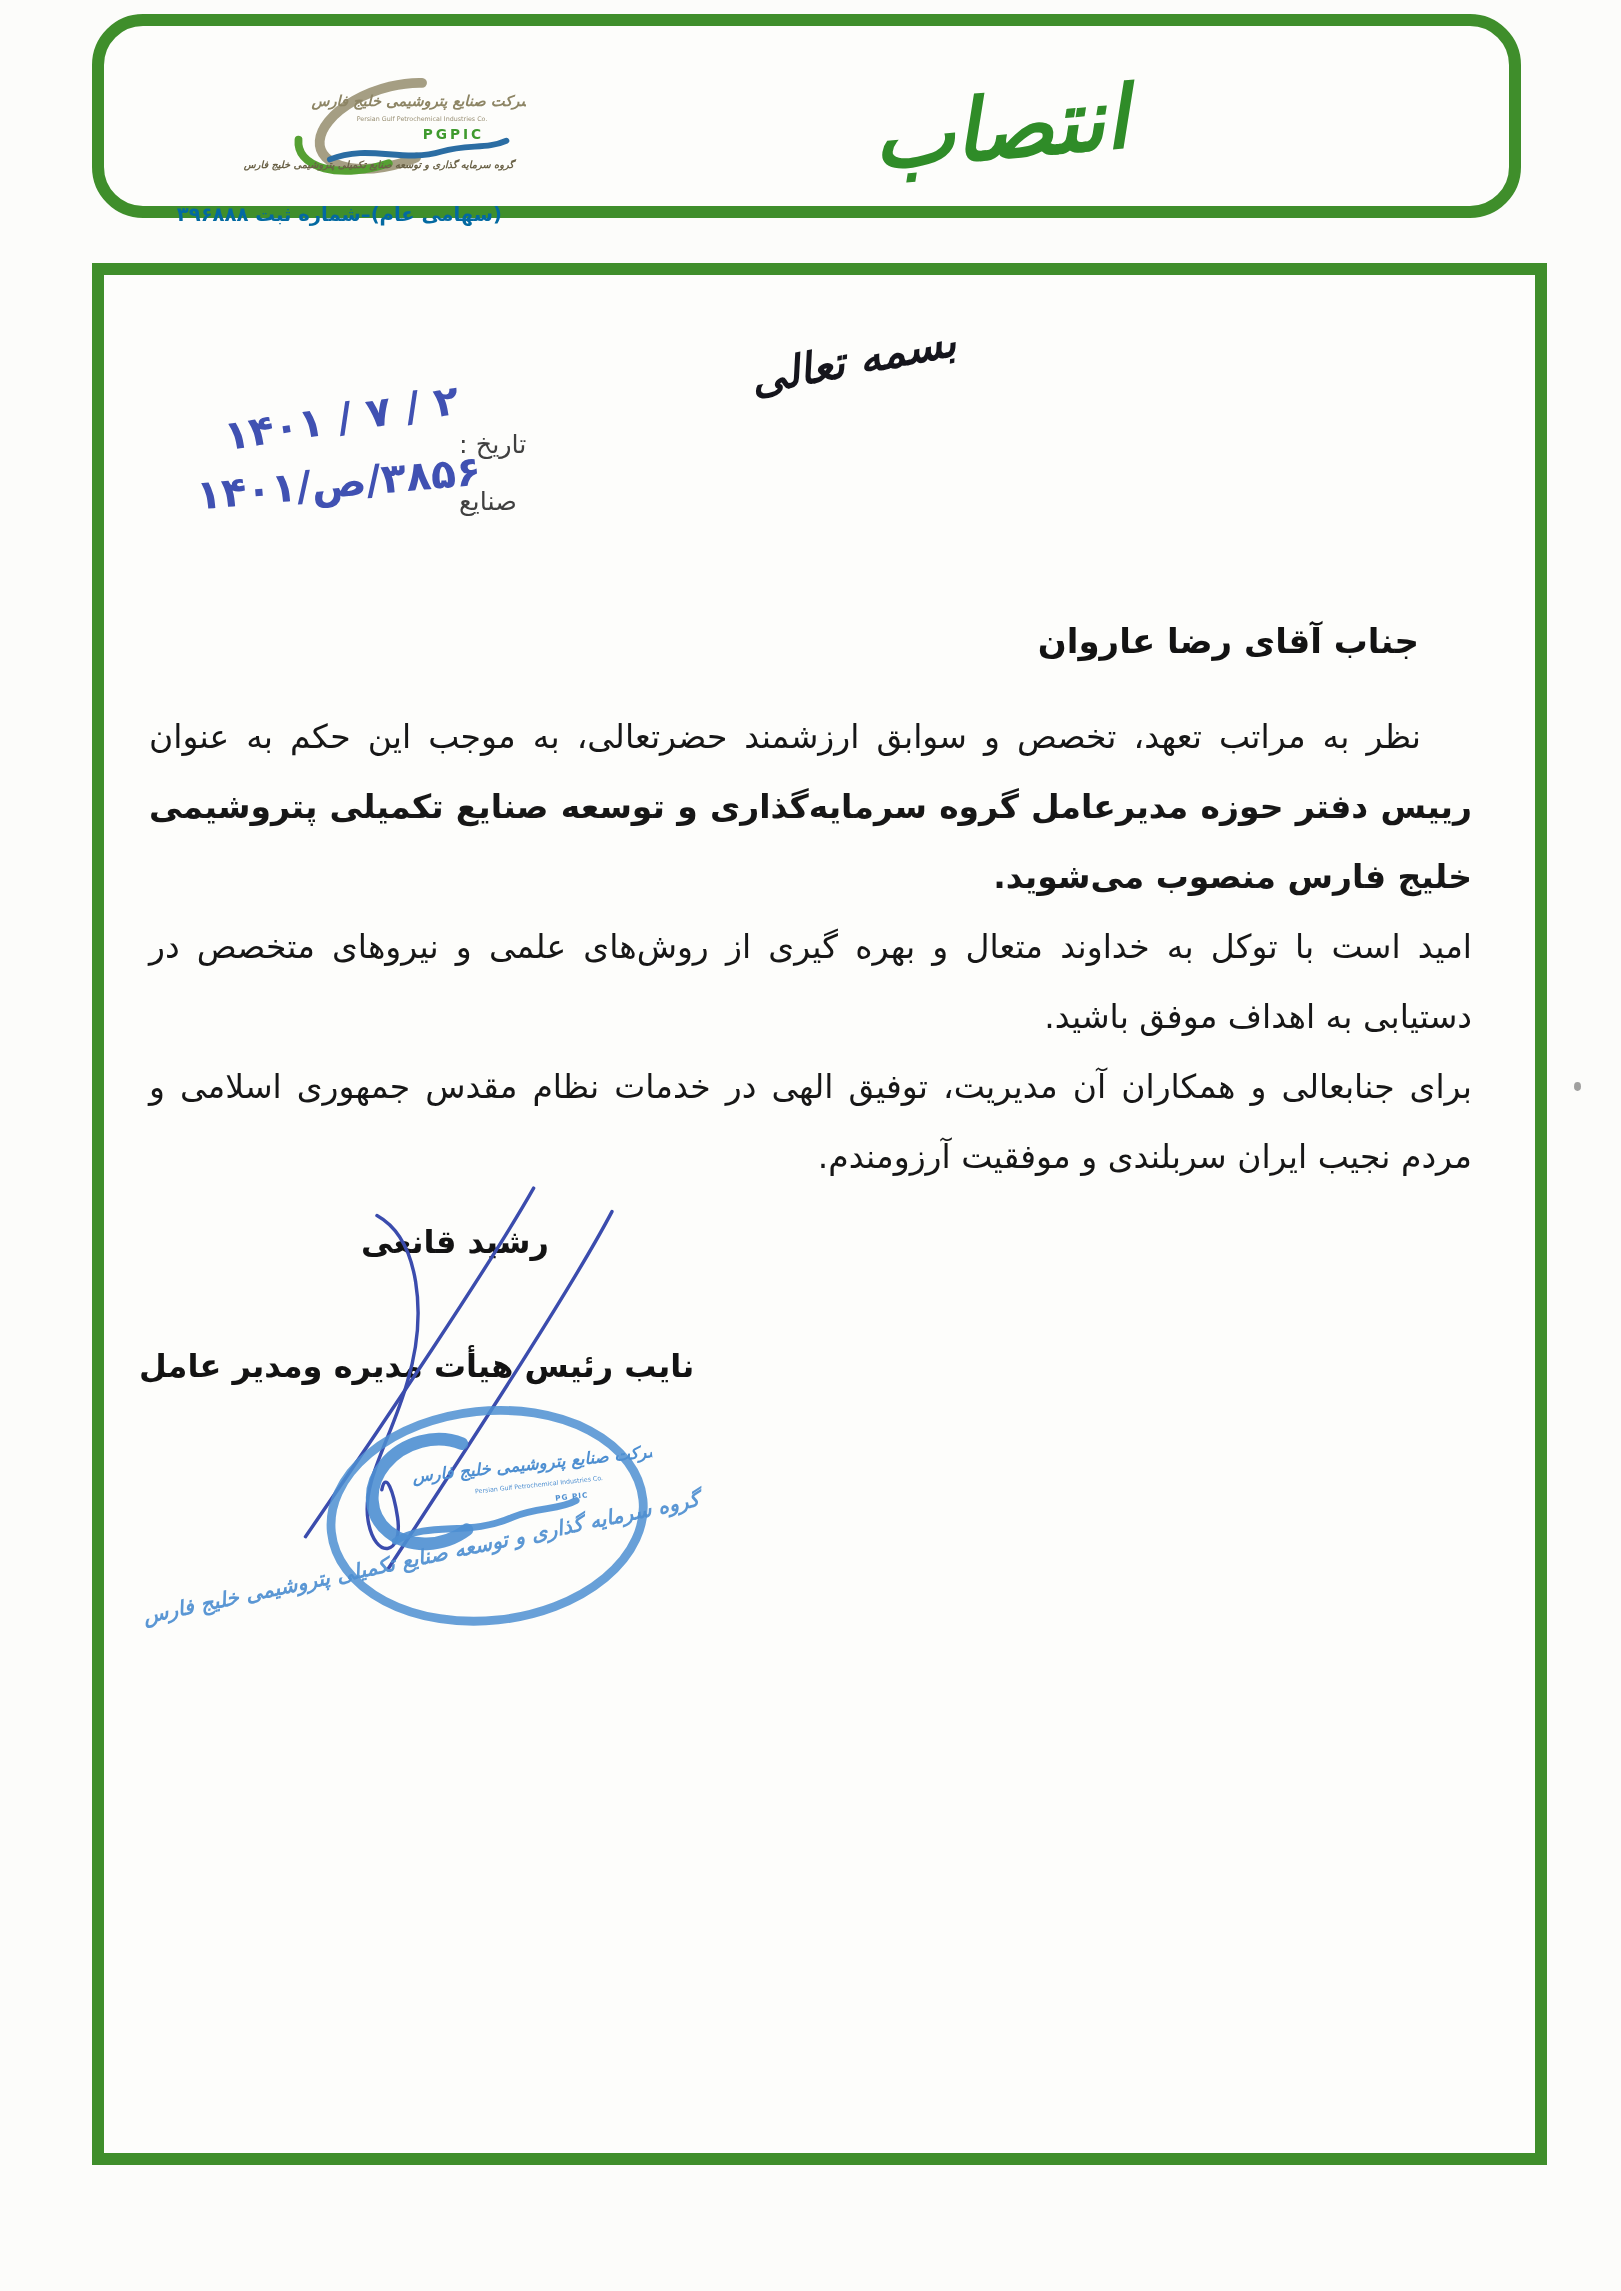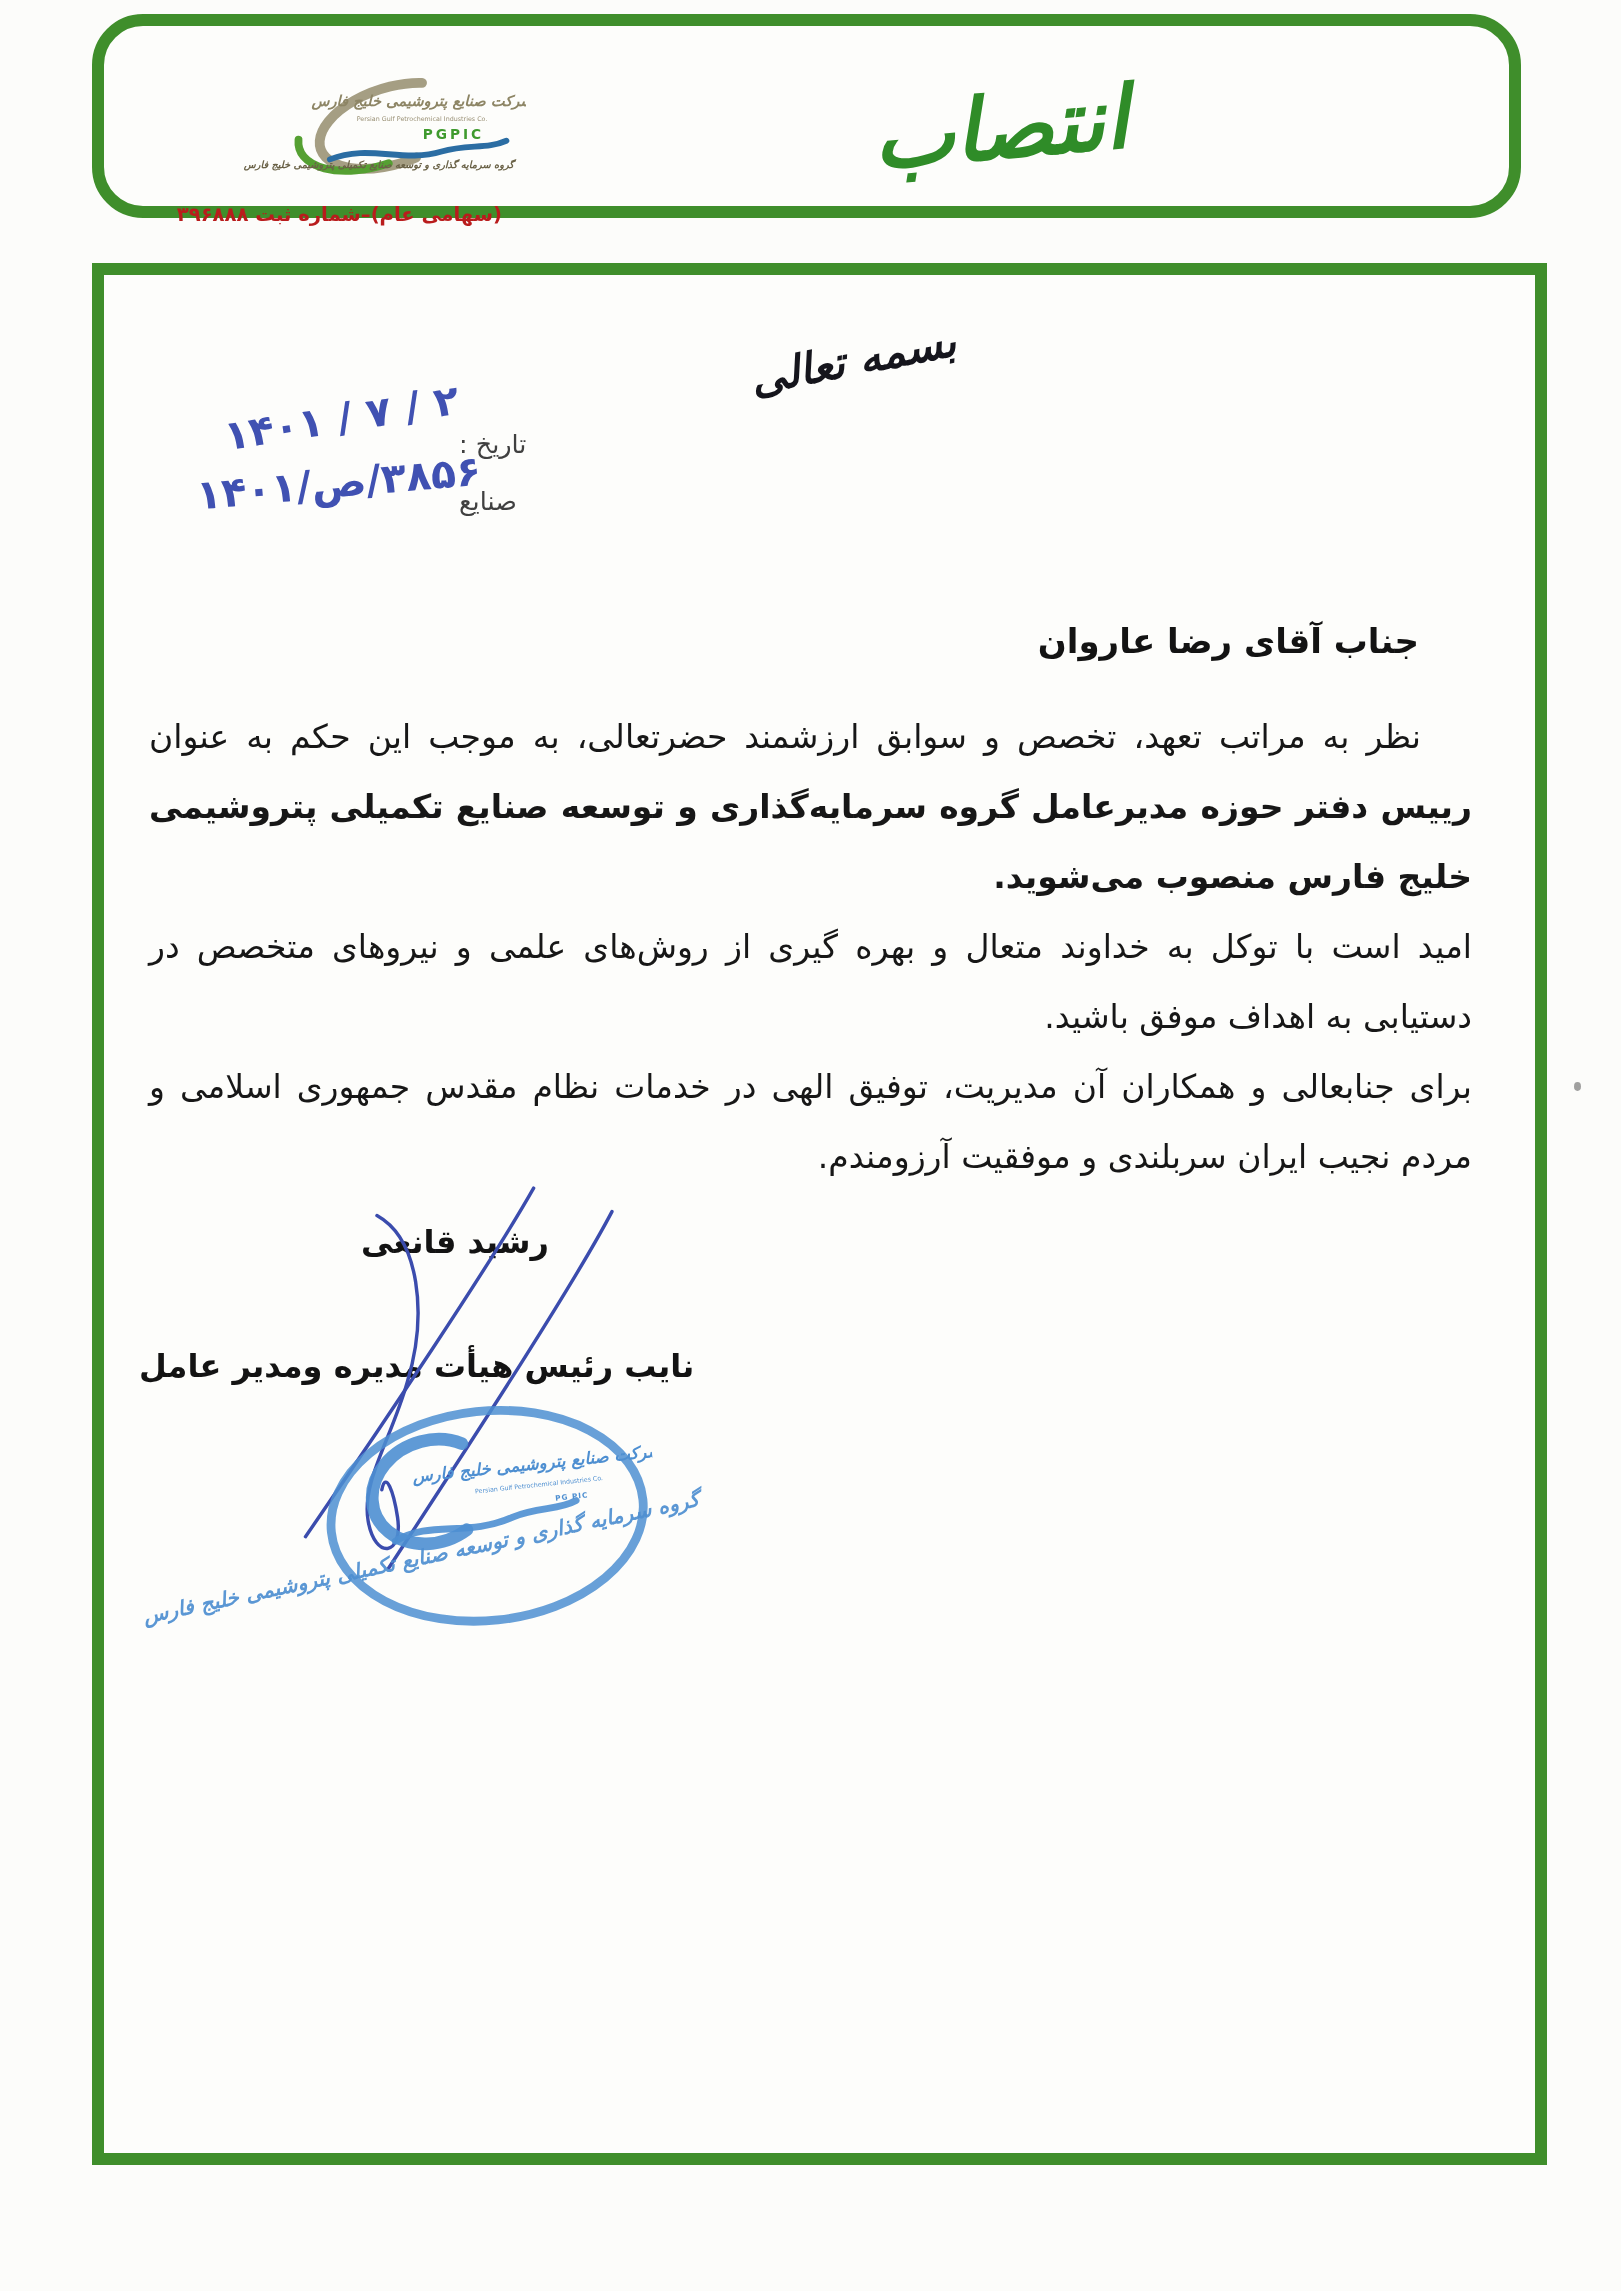--- a/index.html
+++ b/index.html
@@ -17,21 +17,21 @@
     border:12.7px solid #3f8e2b; border-radius:51px; background:#fdfdfb;
   }
   #logo-svg { position:absolute; left:169px; top:41px; width:253px; height:120px; }
   #logo-groupline {
     position:absolute; left:165px; top:133px; width:245px;
     font-size:9.8px; font-weight:bold; font-style:italic; color:#6a6247;
     text-align:center; white-space:nowrap; direction:rtl;
   }
   #registration {
     position:absolute; left:143px; top:177px; width:255px;
-    font-size:19.6px; font-weight:bold; color:#b91c1c; direction:rtl; white-space:nowrap;
+    font-size:19.6px; font-weight:bold; color:#0369a1; direction:rtl; white-space:nowrap;
   }
   #main-title {
     position:absolute; left:720px; top:39px; width:353px; height:127px;
     font-size:86px; font-weight:bold; color:#2f8c28; text-align:center;
     transform:rotate(-5deg); font-style:italic; line-height:127px;
   }
 
   
   #letter-box {
     position:absolute; left:92px; top:263px; width:1455px; height:1902px;

